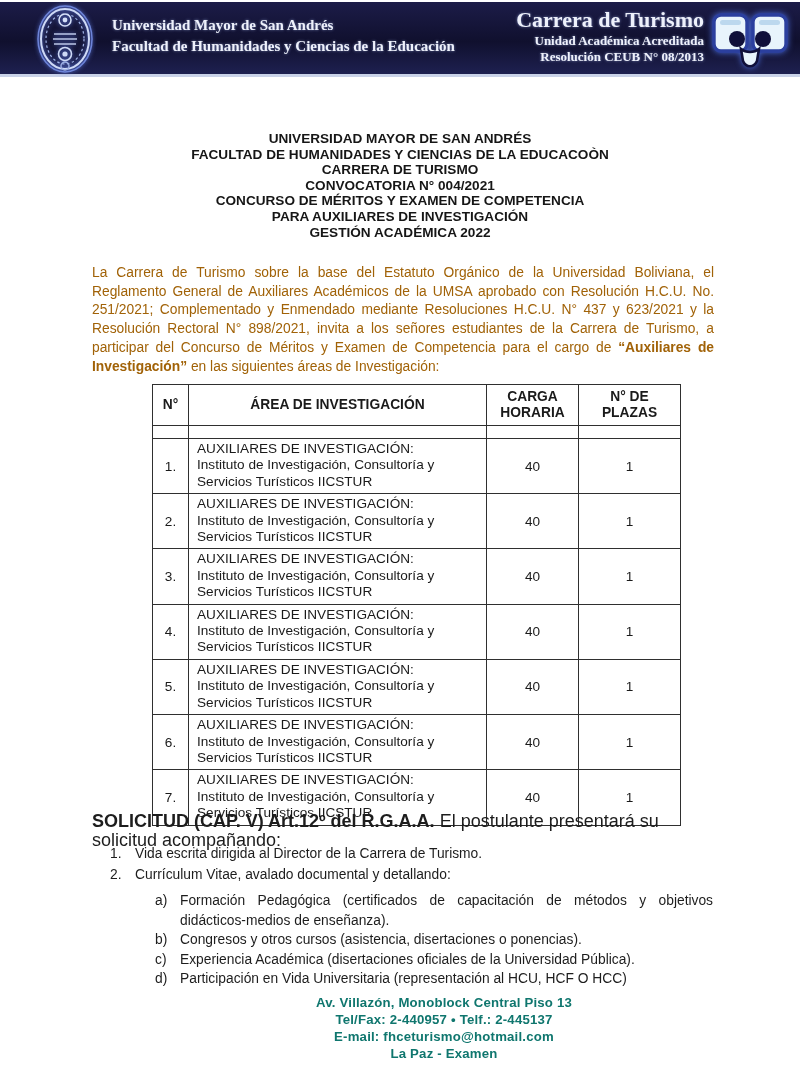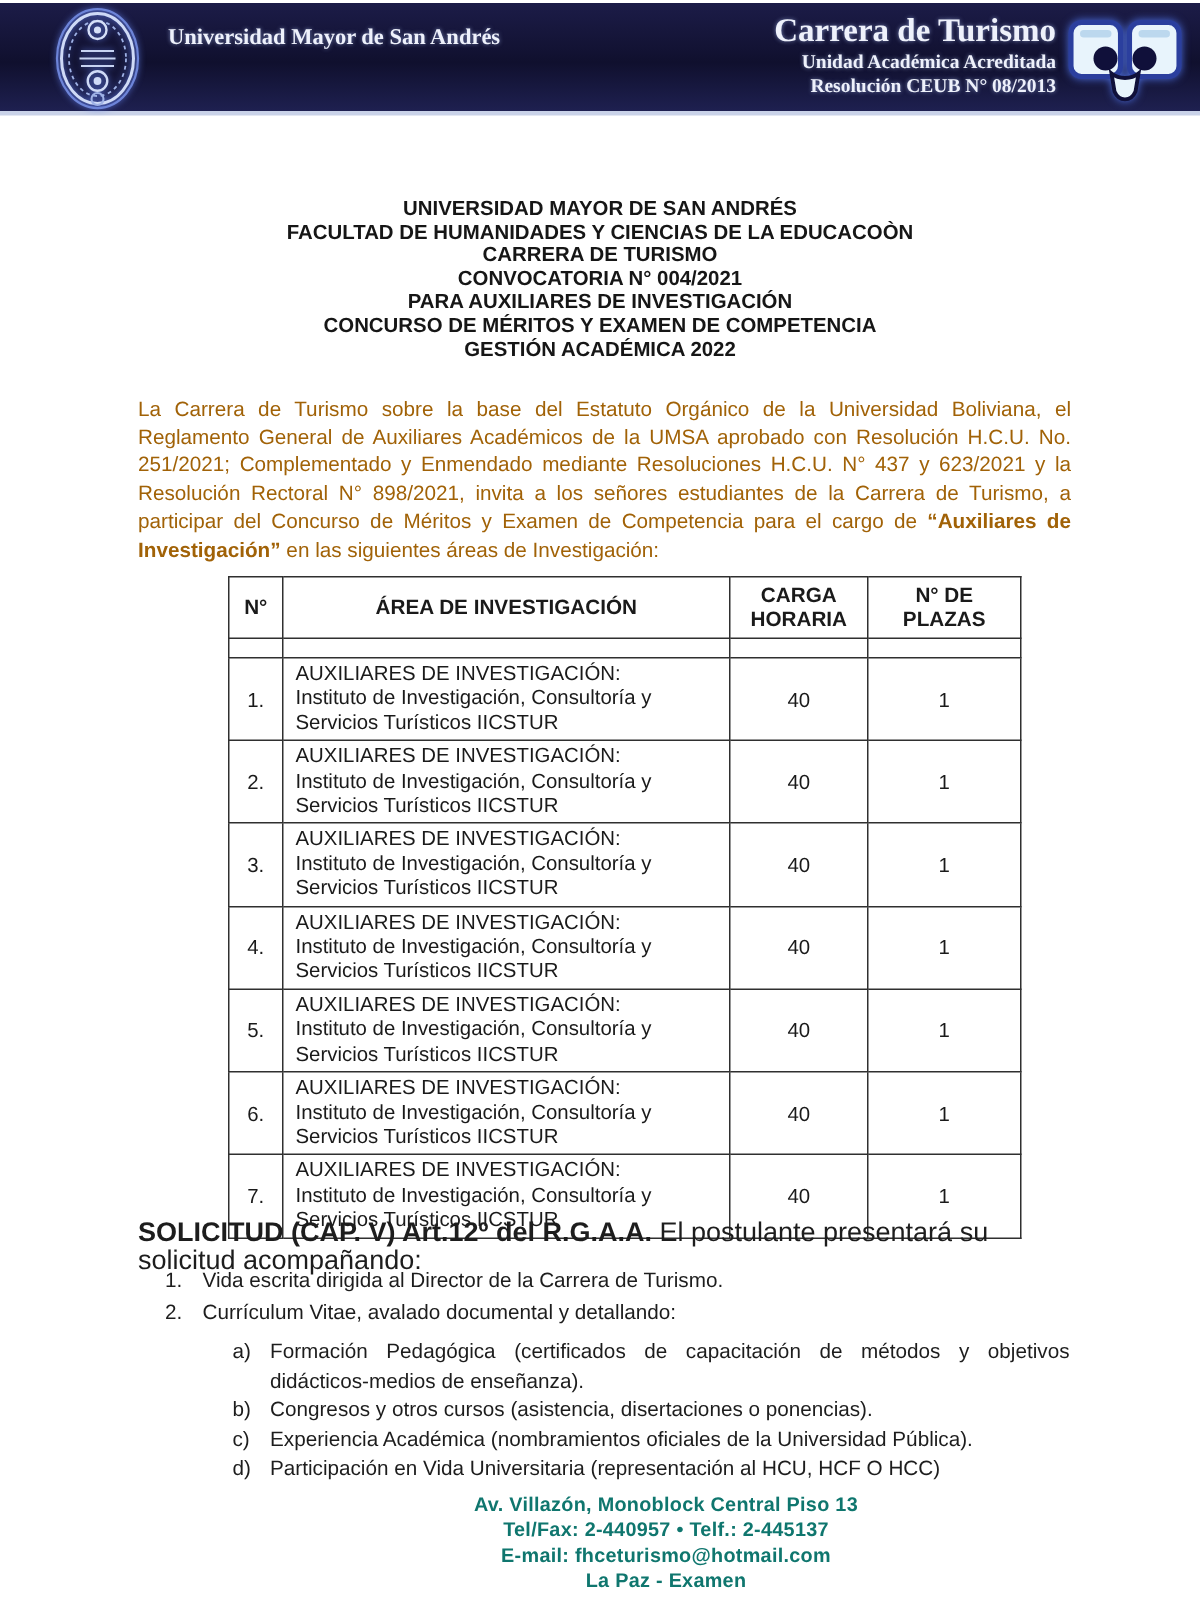--- a/index.html
+++ b/index.html
@@ -93,20 +93,21 @@
       <line x1="17" y1="35" x2="41" y2="35" stroke="#c7d3f2" stroke-width="1.4"></line>
       <line x1="18" y1="40" x2="40" y2="40" stroke="#c7d3f2" stroke-width="1.4"></line>
       <circle cx="29" cy="50" r="6.5" fill="none" stroke="#cfdaf6" stroke-width="1.6"></circle>
       <circle cx="29" cy="50" r="2.6" fill="#cfdaf6"></circle>
       <circle cx="29" cy="62" r="4" fill="none" stroke="#9fb2e6" stroke-width="1.4"></circle>
     </svg>
   </span>
 
   <div class="header-left-text">
     <div>Universidad Mayor de San Andrés</div>
+    <div>Facultad de Humanidades y Ciencias de la Educación</div>
   </div>
 
   <div class="header-right-text">
     <div class="career-title">Carrera de Turismo</div>
     <div class="career-sub">Unidad Académica Acreditada</div>
     <div class="career-sub">Resolución CEUB N° 08/2013</div>
   </div>
 
   <span class="masks">
     <svg width="80" height="62" viewBox="0 0 80 62">
@@ -124,23 +125,23 @@
 <div class="title-block">
 
     <div class="title-line">UNIVERSIDAD MAYOR DE SAN ANDRÉS</div>
 
     <div class="title-line">FACULTAD DE HUMANIDADES Y CIENCIAS DE LA EDUCACOÒN</div>
 
     <div class="title-line">CARRERA DE TURISMO</div>
 
     <div class="title-line">CONVOCATORIA N° 004/2021</div>
 
+    <div class="title-line">CONCURSO DE MÉRITOS Y EXAMEN DE COMPETENCIA</div>
+
     <div class="title-line">PARA AUXILIARES DE INVESTIGACIÓN</div>
-
-    <div class="title-line">CONCURSO DE MÉRITOS Y EXAMEN DE COMPETENCIA</div>
 
     <div class="title-line">GESTIÓN ACADÉMICA 2022</div>
   </div>
 
 <p class="intro"><span>La Carrera de Turismo sobre la base del Estatuto Orgánico de la Universidad Boliviana, el Reglamento General de Auxiliares Académicos de la UMSA aprobado con Resolución H.C.U. No. 251/2021; Complementado y Enmendado mediante Resoluciones H.C.U. N° 437 y 623/2021 y la Resolución Rectoral N° 898/2021, invita a los señores estudiantes de la Carrera de Turismo, a participar del Concurso de Méritos y Examen de Competencia para el cargo de </span><span class="bold">“Auxiliares de Investigación”</span><span> en las siguientes áreas de Investigación:</span></p>
 
 <table class="conv-table">
   <colgroup>
       <col style="width:36px">
       <col style="width:298px">
@@ -264,21 +265,21 @@
       <span class="txt">Formación Pedagógica (certificados de capacitación de métodos y objetivos didácticos-medios de enseñanza).</span>
     </div>
 
     <div class="let-item">
       <span class="marker">b)</span>
       <span class="txt">Congresos y otros cursos (asistencia, disertaciones o ponencias).</span>
     </div>
 
     <div class="let-item">
       <span class="marker">c)</span>
-      <span class="txt">Experiencia Académica (nombramientos oficiales de la Universidad Pública).</span>
+      <span class="txt">Experiencia Académica (disertaciones oficiales de la Universidad Pública).</span>
     </div>
 
     <div class="let-item">
       <span class="marker">d)</span>
       <span class="txt">Participación en Vida Universitaria (representación al HCU, HCF O HCC)</span>
     </div>
   </div>
 
 <div class="footer">
   <div>Av. Villazón, Monoblock Central Piso 13</div>

